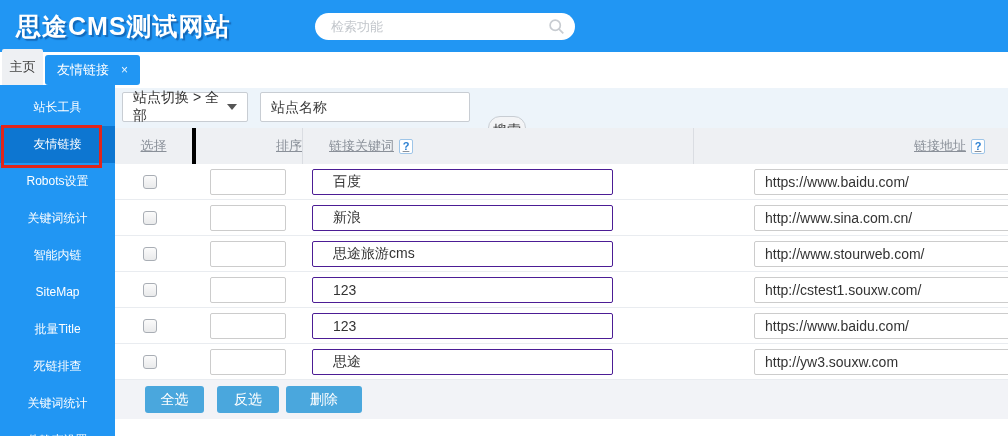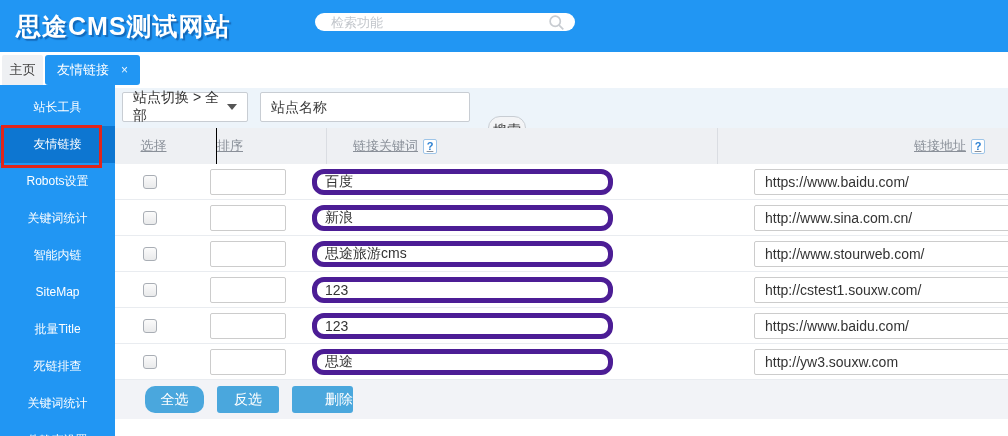--- a/index.html
+++ b/index.html
@@ -2,30 +2,30 @@
 <html><head>
 <meta charset="utf-8">
 <style>
   * { margin:0; padding:0; box-sizing:border-box; font-family:"Liberation Sans","DejaVu Sans",sans-serif; }
   html,body { width:1008px; height:436px; overflow:hidden; background:#fff; position:relative; }
 
   
   .topbar { position:absolute; left:0; top:0; width:1008px; height:52px; background:#2196f3;padding-left:9px; }
   .brand { position:absolute; left:16px; top:10px; font-size:25px; font-weight:bold; color:#fff;
            letter-spacing:1px; text-shadow:2px 2px 1px rgba(10,70,140,.55); white-space:nowrap; }
-  .top-search { position:absolute; left:315px; top:13px; width:260px; height:18px; background:#fff;
+  .top-search { position:absolute; left:315px; top:13px; width:260px; height:27px; background:#fff;
                 border-radius:14px; display:flex; align-items:center; }
   .top-search input { border:0; outline:none; background:transparent; flex:1; height:100%;
                       padding-left:16px; font-size:13px; color:#333; }
   .top-search input::placeholder { color:#c2c6cb; }
   .mag { width:17px; height:17px; margin-right:10px; flex:none; }
 
   
   .tabbar { position:absolute; left:0; top:52px; width:1008px; height:33px; background:#fff; }
-  .tab-home { position:absolute; left:2px; bottom:0; height:30px; width:41px; background:#eef0f3;
+  .tab-home { position:absolute; left:2px; bottom:0; height:36px; width:41px; background:#eef0f3;
               color:#444; font-size:13px; display:flex; align-items:center; justify-content:center;
               border-radius:2px 2px 0 0; cursor:default; }
   .tab-active { position:absolute; left:45px; bottom:0; height:30px; padding:0 12px; background:#2196f3;
                 color:#fff; font-size:13px; display:flex; align-items:center; border-radius:3px;
                 cursor:default; }
   .tab-close { margin-left:12px; font-size:12px; opacity:.9; }
 
   
   .sidebar { position:absolute; left:0; top:85px; width:115px; height:351px; background:#2196f3; padding-top:4px; }
   .side-item { height:37px; line-height:37px; text-align:center; color:#fff; font-size:12px; cursor:default; }
@@ -47,45 +47,45 @@
   .site-input { position:absolute; left:145px; top:4px; width:210px; height:30px; border:1px solid #c8cdd3;
                 border-radius:2px; background:#fff; font-size:14px; color:#333; padding-left:10px; outline:none; }
   .site-input::placeholder { color:#3a3a3a; }
   .search-btn { position:absolute; left:373px; top:4px; width:38px; height:30px; background:#f3f4f6;
                 border:1px solid #c8cdd3; border-radius:12px; font-size:14px; color:#333; cursor:pointer;margin-top:24px; }
 
   .thead { position:absolute; left:0; top:43px; width:893px; height:36px; background:#eef0f3;
            display:flex; font-size:13px; color:#8a9099; align-items:stretch;text-decoration:underline; }
   .th { display:flex; align-items:center; }
   .th-select { width:77px; justify-content:center; }
-  .th-sort   { width:110px; justify-content:flex-start; border-left:1px solid #000000;margin-left:24px; }
+  .th-sort   { width:110px; justify-content:flex-end; border-left:4px solid #000000; }
   .th-keyword{ width:391px; padding-left:26px; border-left:1px solid #dadde2; }
   .th-url    { flex:1; justify-content:flex-end; padding-right:23px; border-left:1px solid #dadde2; }
   .help { display:inline-block; width:14px; height:15px; margin-left:5px; background:#fff;
           border:1px solid #9ec5e8; border-radius:2px; color:#2a7fd1; font-size:11px; line-height:13px;
           text-align:center; font-weight:bold; }
 
   .rows { position:absolute; left:0; top:79px; width:893px; }
   .row { position:relative; height:36px; border-bottom:1px solid #e9ecf0; background:#fff; }
   .checkbox { position:absolute; left:28px; top:11px; width:14px; height:14px;
               border:1px solid #a9aeb5; border-radius:3px;
               background:linear-gradient(#fbfbfb,#e9eaeb); cursor:pointer; }
   .sort-input { position:absolute; left:95px; top:5px; width:76px; height:26px; border:1px solid #ccc;
                 border-radius:2px; outline:none; font-size:13px; padding:0 6px; color:#333; }
-  .kw-input { position:absolute; left:197px; top:5px; width:301px; height:26px; border:5px solid #4c1d95;
-              border-radius:12px; outline:none; font-size:14px; padding:0 8px; color:#333; background:#fff; }
+  .kw-input { position:absolute; left:197px; top:5px; width:301px; height:26px; border:1px solid #4c1d95;
+              border-radius:2px; outline:none; font-size:14px; padding:0 20px; color:#333; background:#fff; }
   .url-input { position:absolute; left:639px; top:5px; width:290px; height:26px; border:1px solid #ccc;
                border-radius:2px; outline:none; font-size:14px; padding:0 10px; color:#333; background:#fff; }
 
   .tfoot { position:absolute; left:0; top:295px; width:893px; height:39px; background:#f2f3f7; }
   .act-btn { position:absolute; top:6px; height:27px; background:#4aa7dd; border:0; border-radius:3px;
              color:#fff; font-size:14px; cursor:pointer; }
-  .btn-all { left:30px;  width:59px;border-radius:10px; }
+  .btn-all { left:30px;  width:59px; }
   .btn-inv { left:102px; width:62px; }
-  .btn-del { left:177px; width:61px;text-align:right; }
+  .btn-del { left:171px; width:76px; }
 </style>
 </head>
 <body>
 
 <div class="topbar">
   <div class="brand">思途CMS测试网站</div>
   <div class="top-search">
     <input type="text" placeholder="检索功能" style="">
     <svg class="mag" viewBox="0 0 20 20">
       <circle cx="8.5" cy="8.5" r="6" fill="none" stroke="#c8ccd1" stroke-width="2"></circle>

